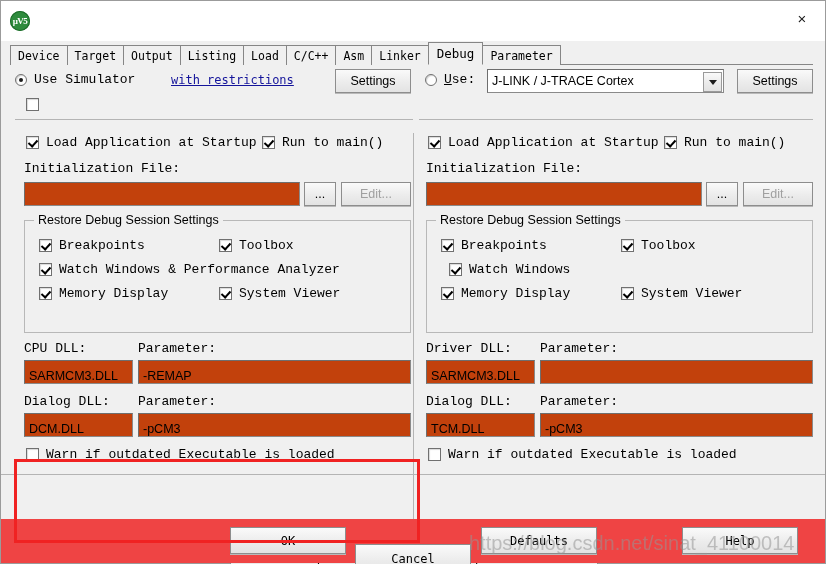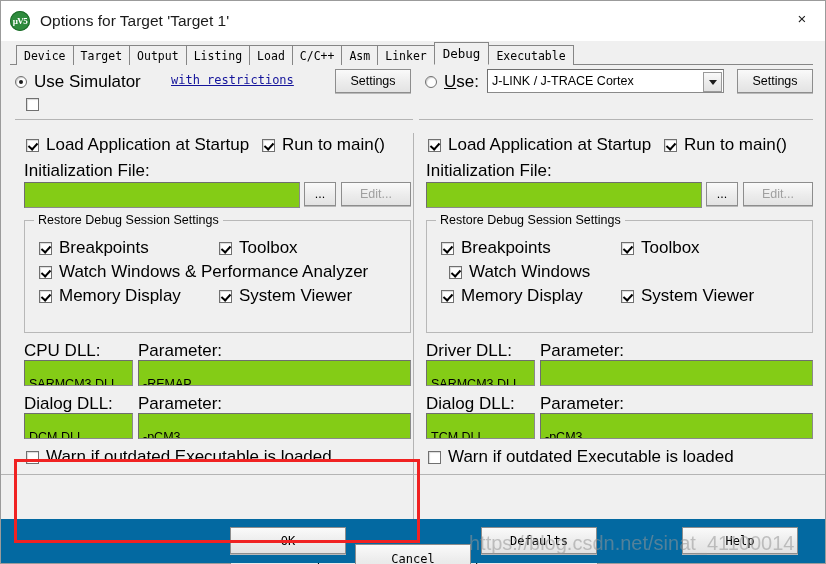--- a/index.html
+++ b/index.html
@@ -62,21 +62,21 @@
     display: flex; align-items: center; justify-content: center;
     font-size: 15px;
     color: #1b1b1b;
     cursor: default;
   }
 
   
   #tabstrip {
     flex: 0 0 24px;
     height: 24px;
-    padding-left: 15px;
+    padding-left: 9px;
     display: flex; align-items: flex-end;
     background: #f0f0f0;
     position: relative;
   }
   .tab {
     font-family: "DejaVu Sans Mono", monospace;
     font-size: 11.5px;
     height: 20px;
     line-height: 20px;
     padding: 0 7px;
@@ -135,24 +135,24 @@
     left: 0; right: 0; bottom: 44px;
     height: 1px; background: #b4b4b4;
   }
 
   .pane { position: absolute; top: 0; }
   #pane-left  { left: 14px;  width: 398px; }
   #pane-right { left: 418px; width: 394px; }
 
   
   .lbl {
-    font-size: 17px;
+    font-size: 13px;
     color: #000;
     white-space: nowrap;
-    font-family: Liberation Sans, sans-serif;
+    font-family: Liberation Mono, monospace;
   }
   .lbl u { text-decoration: underline; }
 
   .radio {
     display: inline-flex; align-items: center;
     position: absolute;
   }
   .radio .dot {
     width: 12px; height: 12px;
     border-radius: 50%;
@@ -196,24 +196,24 @@
     transform: rotate(42deg);
   }
   .check .clbl { margin-left: 7px; }
 
   .textbox {
     position: absolute;
     box-sizing: border-box;
     border: 1px solid #8a8a8a;
     border-top-color: #6e6e6e;
     border-left-color: #6e6e6e;
-    background: #84cc16;
+    background: #c2410c;
     font-size: 12.5px;
     line-height: 22px;
-    padding: 12px 4px;
+    padding: 4px 4px;
     color: #000;
     white-space: nowrap;
     overflow: hidden;
     font-family: "Liberation Sans", sans-serif;
   }
 
   .btn {
     position: absolute;
     box-sizing: border-box;
     border: 1px solid #8d8d8d;
@@ -294,21 +294,21 @@
     box-sizing: border-box;
     pointer-events: none;
     z-index: 30;
   }
 
   
   #footer {
     flex: 0 0 44px;
     height: 44px;
     position: relative;
-    background: #0369a1;
+    background: #ef4444;
   }
   #watermark {
     position: absolute;
     left: 468px; top: 531px;
     font-size: 20px;
     color: rgba(150,150,150,0.55);
     font-family: "Liberation Sans", sans-serif;
     white-space: nowrap;
     letter-spacing: 0px;
     z-index: 25;
@@ -317,35 +317,34 @@
 </style>
 </head>
 <body>
 
 <div id="window">
 
   <div id="titlebar">
     <div id="app-icon">
       <span>µV5</span>
     </div>
-    <div id="title-text">Options for Target 'Target 1'</div>
     <div id="close-btn">×</div>
   </div>
 
   <div id="tabstrip">
     <div class="tab">Device</div>
     <div class="tab">Target</div>
     <div class="tab">Output</div>
     <div class="tab">Listing</div>
     <div class="tab">Load</div>
     <div class="tab">C/C++</div>
     <div class="tab">Asm</div>
     <div class="tab">Linker</div>
     <div class="tab selected">Debug</div>
-    <div class="tab">Executable</div>
+    <div class="tab">Parameter</div>
     <div id="tab-underline"></div>
   </div>
 
   <div id="content">
 
     <div id="vdivider"></div>
     <div id="hdivider-left"></div>
     <div id="hdivider-right"></div>
 
     <div class="pane" id="pane-left">

